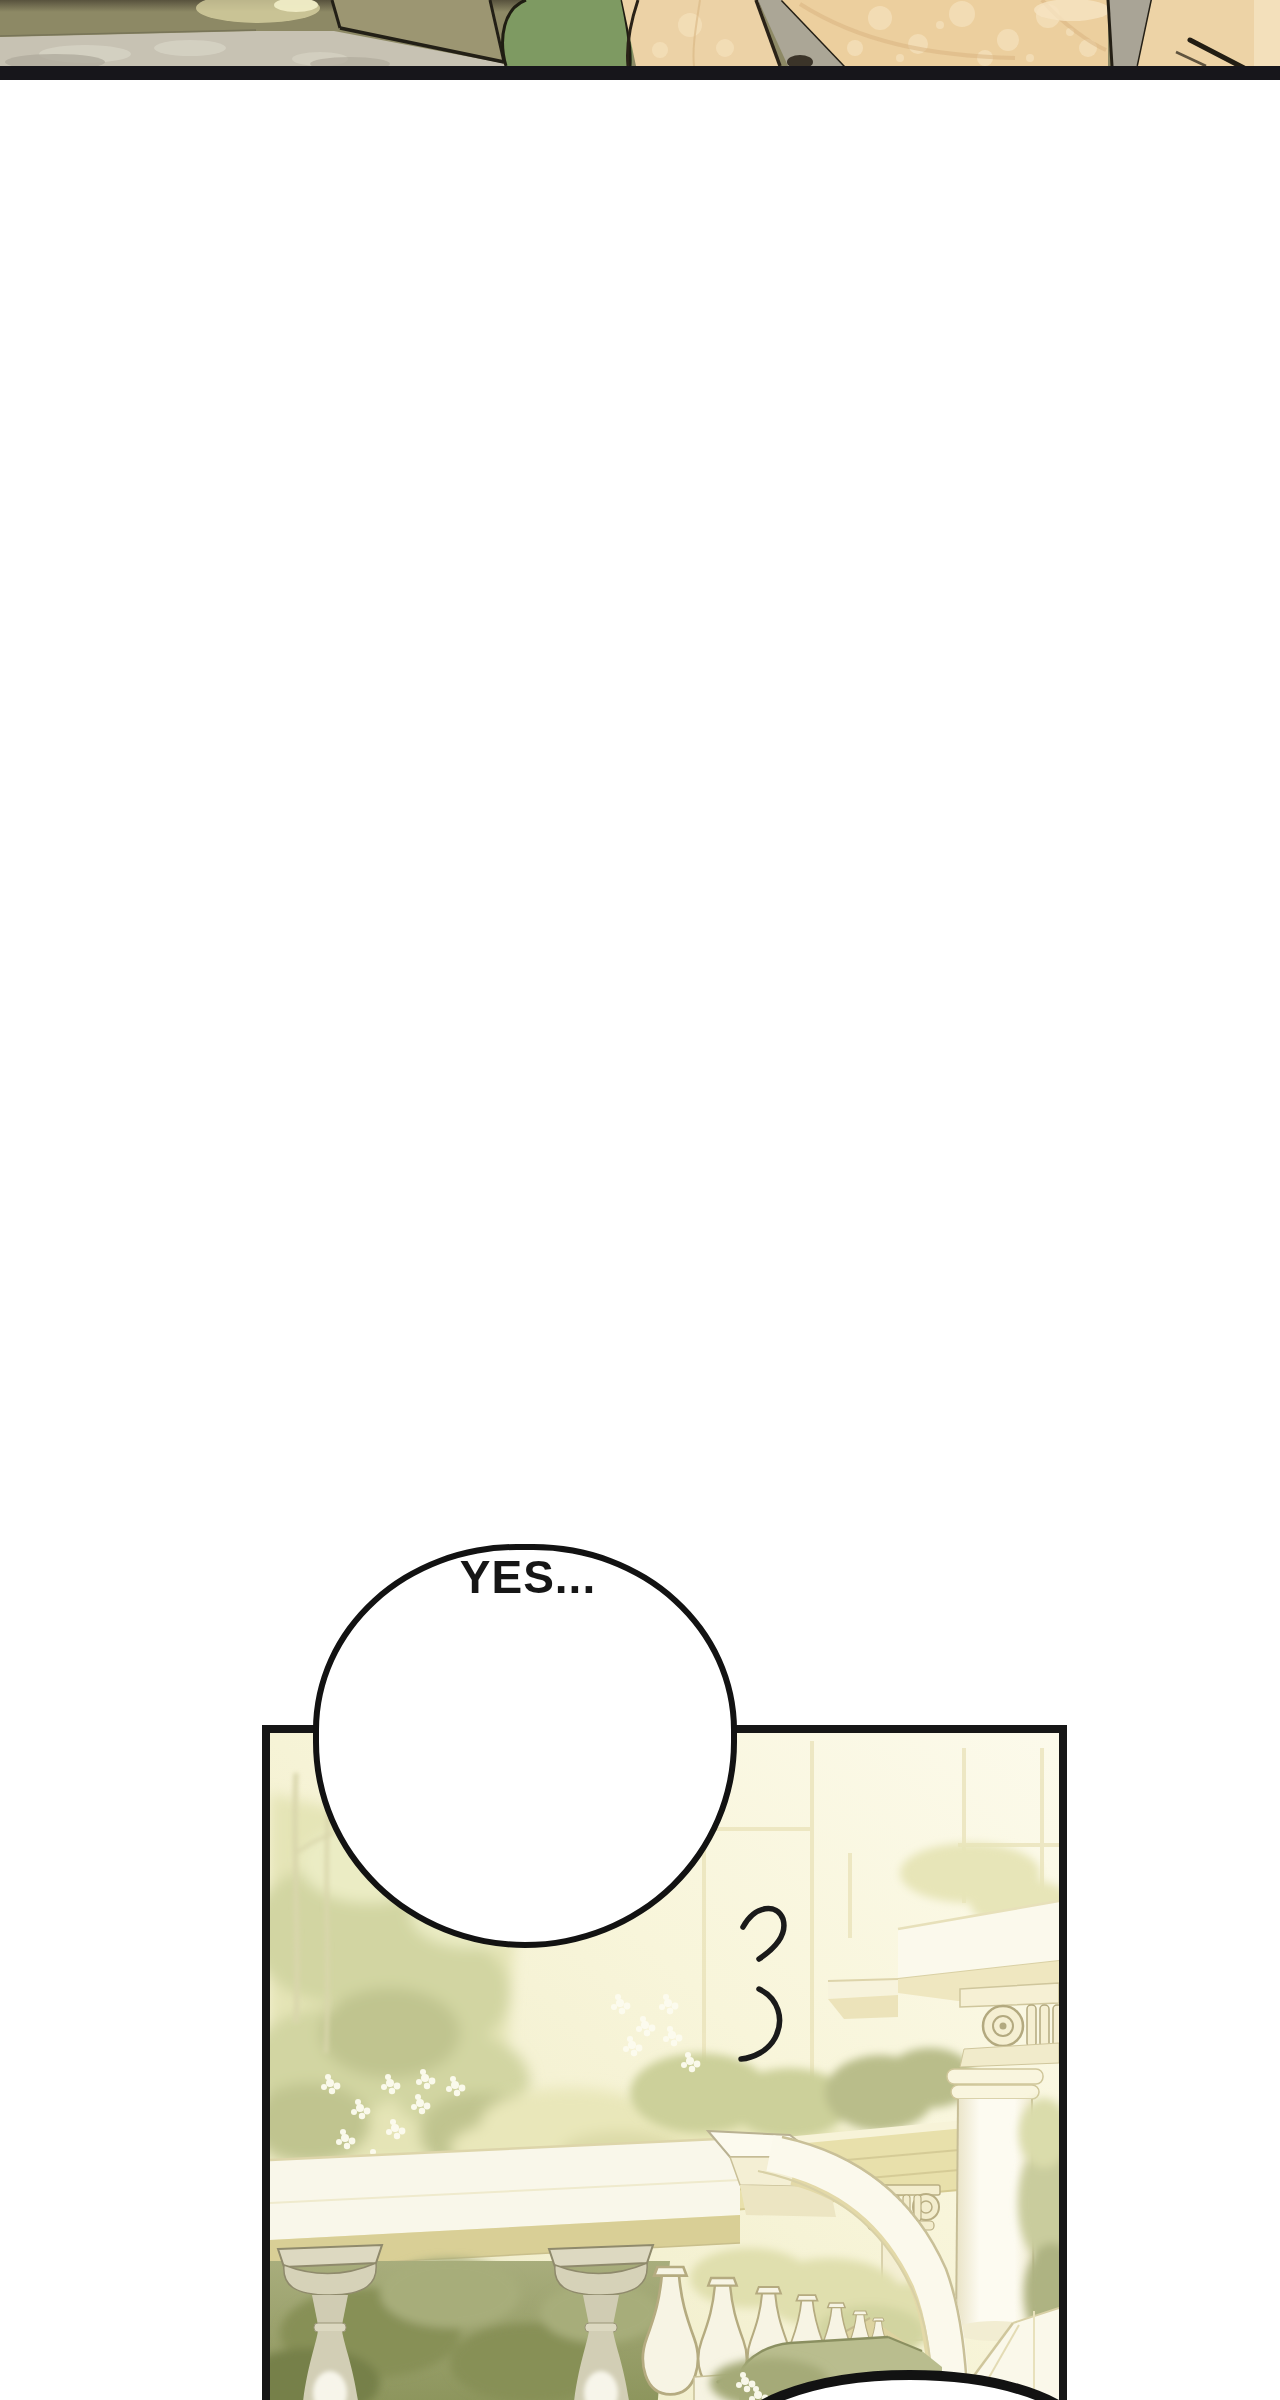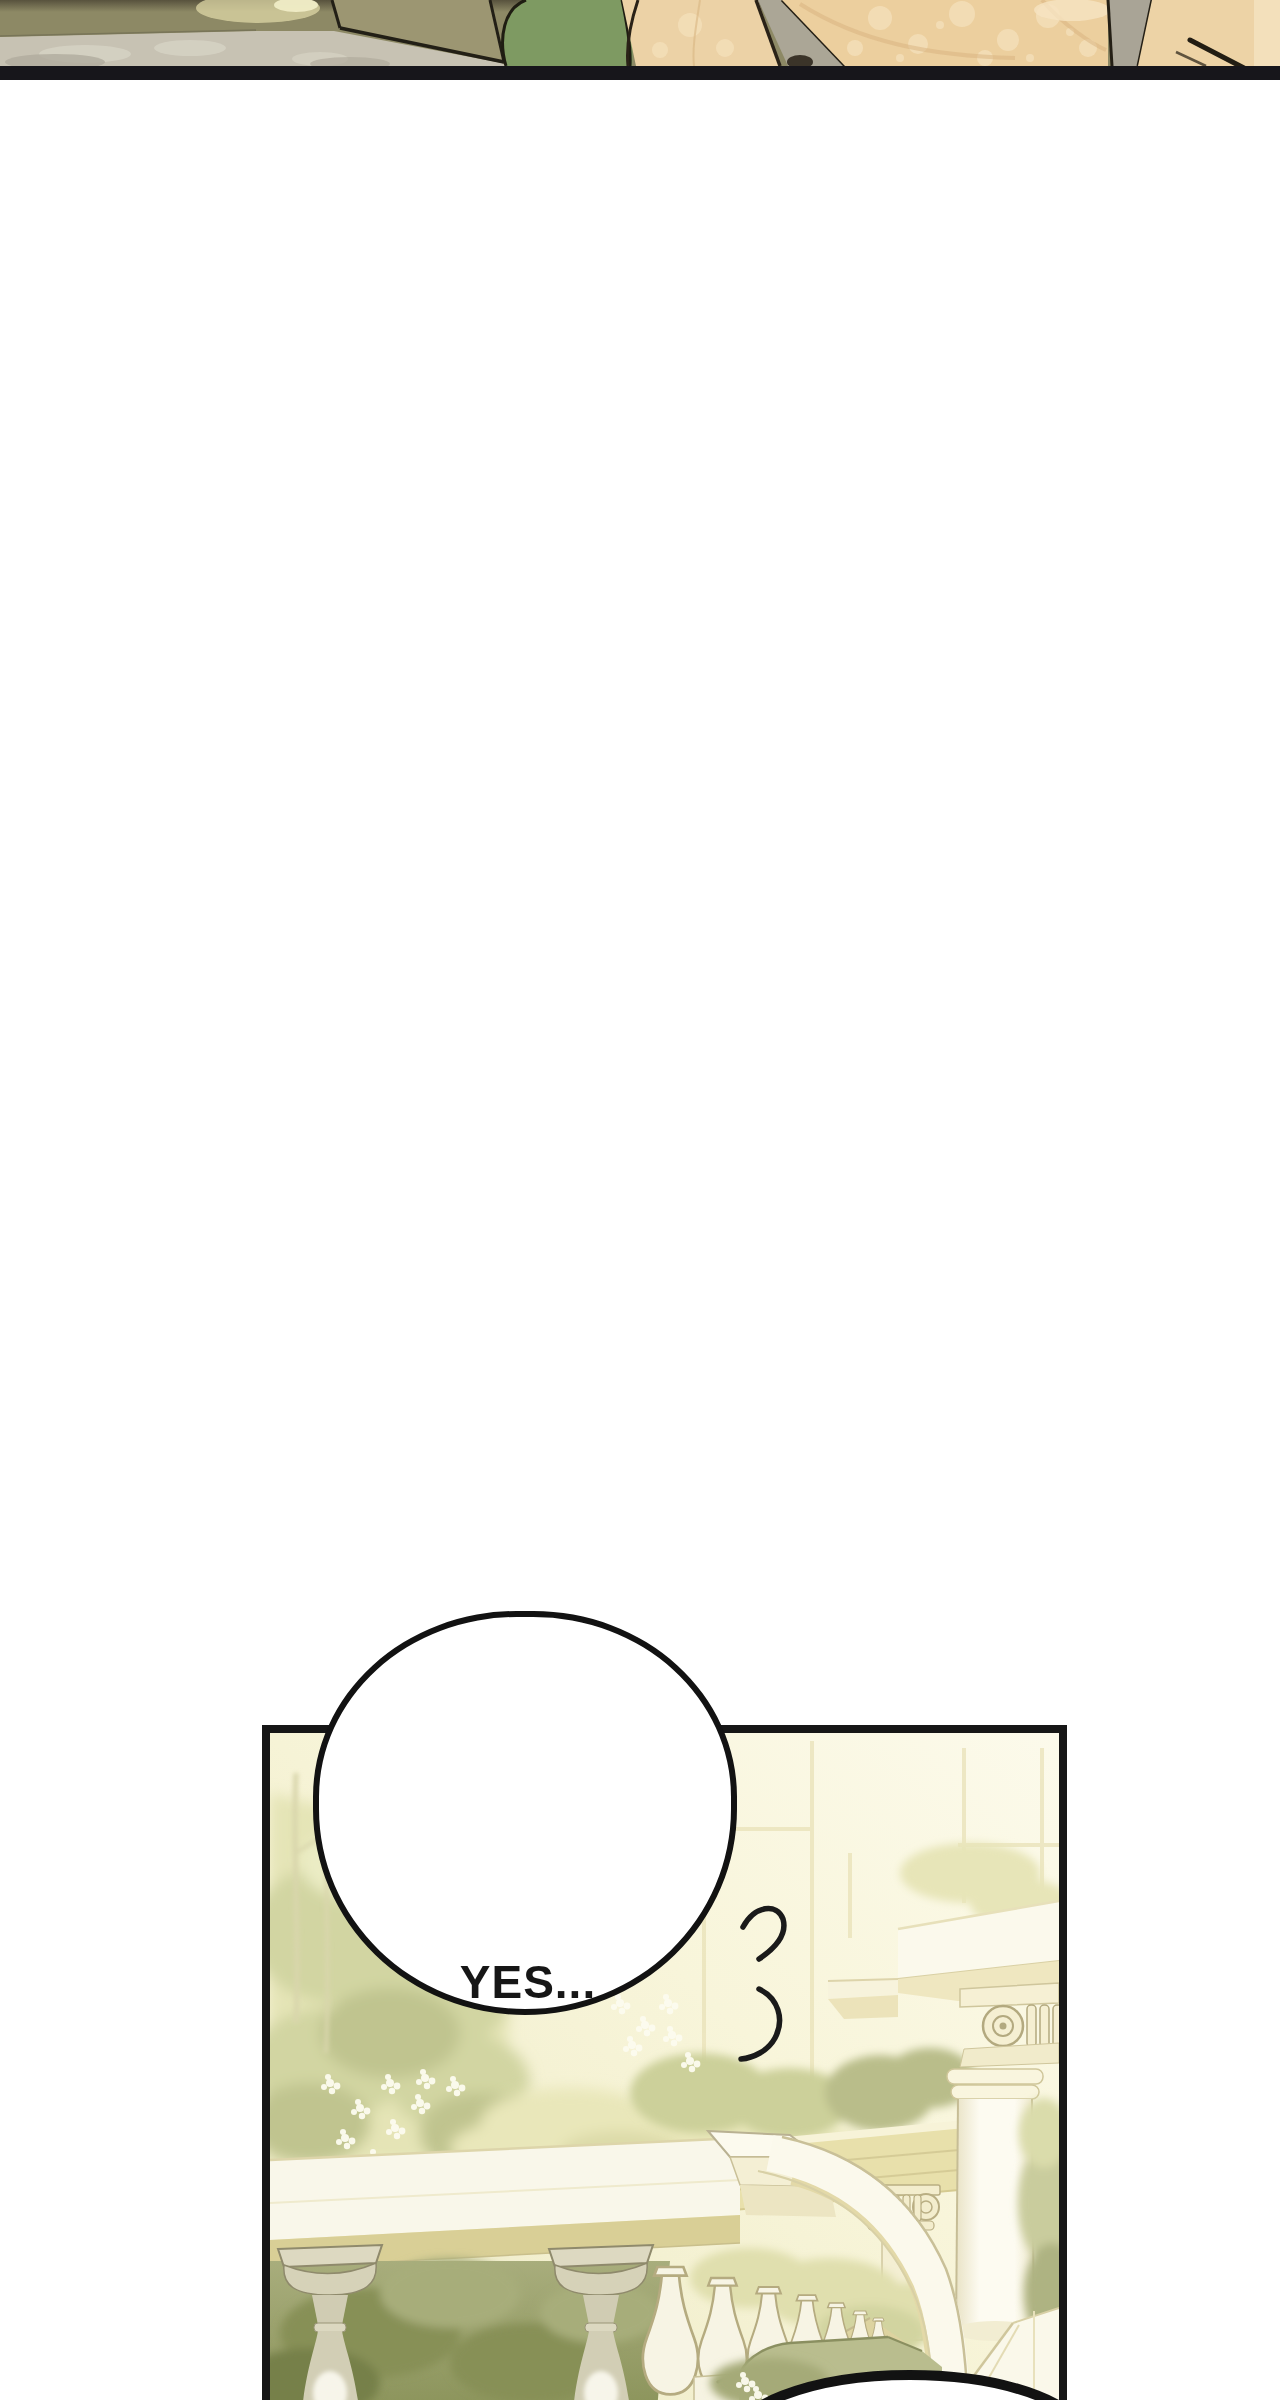--- a/index.html
+++ b/index.html
@@ -3,23 +3,23 @@
 <meta charset="utf-8">
 <style>
   html,body{margin:0;padding:0;background:#ffffff;}
   .page{position:relative;width:1280px;height:2400px;background:#ffffff;overflow:hidden;
         font-family:"Liberation Sans","DejaVu Sans",sans-serif;}
   .prev-strip{position:absolute;left:0;top:0;width:1280px;height:80px;}
   .gutter{position:absolute;left:0;top:80px;width:1280px;height:1645px;background:#ffffff;}
   .panel{position:absolute;left:262px;top:1725px;width:789px;height:700px;
          border:8px solid #161616;border-bottom:none;background:#f8f5da;overflow:hidden;z-index:1;}
   .panel svg{display:block;}
-  .bubble{position:absolute;left:313px;top:1611px;width:424px;height:404px;background:#ffffff;
+  .bubble{position:absolute;left:313px;top:1544px;width:424px;height:404px;background:#ffffff;
           border:6px solid #121212;border-radius:48% 48% 50% 50% / 46% 46% 51% 51%;
-          display:flex;align-items:flex-end;justify-content:center;z-index:10;box-sizing:border-box;}
+          display:flex;align-items:flex-start;justify-content:center;z-index:10;box-sizing:border-box;}
   .bubble-text{font-size:46px;font-weight:bold;color:#161616;letter-spacing:1px;padding-left:6px;}
   .breath{position:absolute;left:715px;top:1895px;width:100px;height:175px;z-index:6;}
 </style>
 </head>
 <body>
 
 <div class="page">
 
   <div class="prev-strip">
     <svg width="1280" height="80" viewBox="0 0 1280 80">

